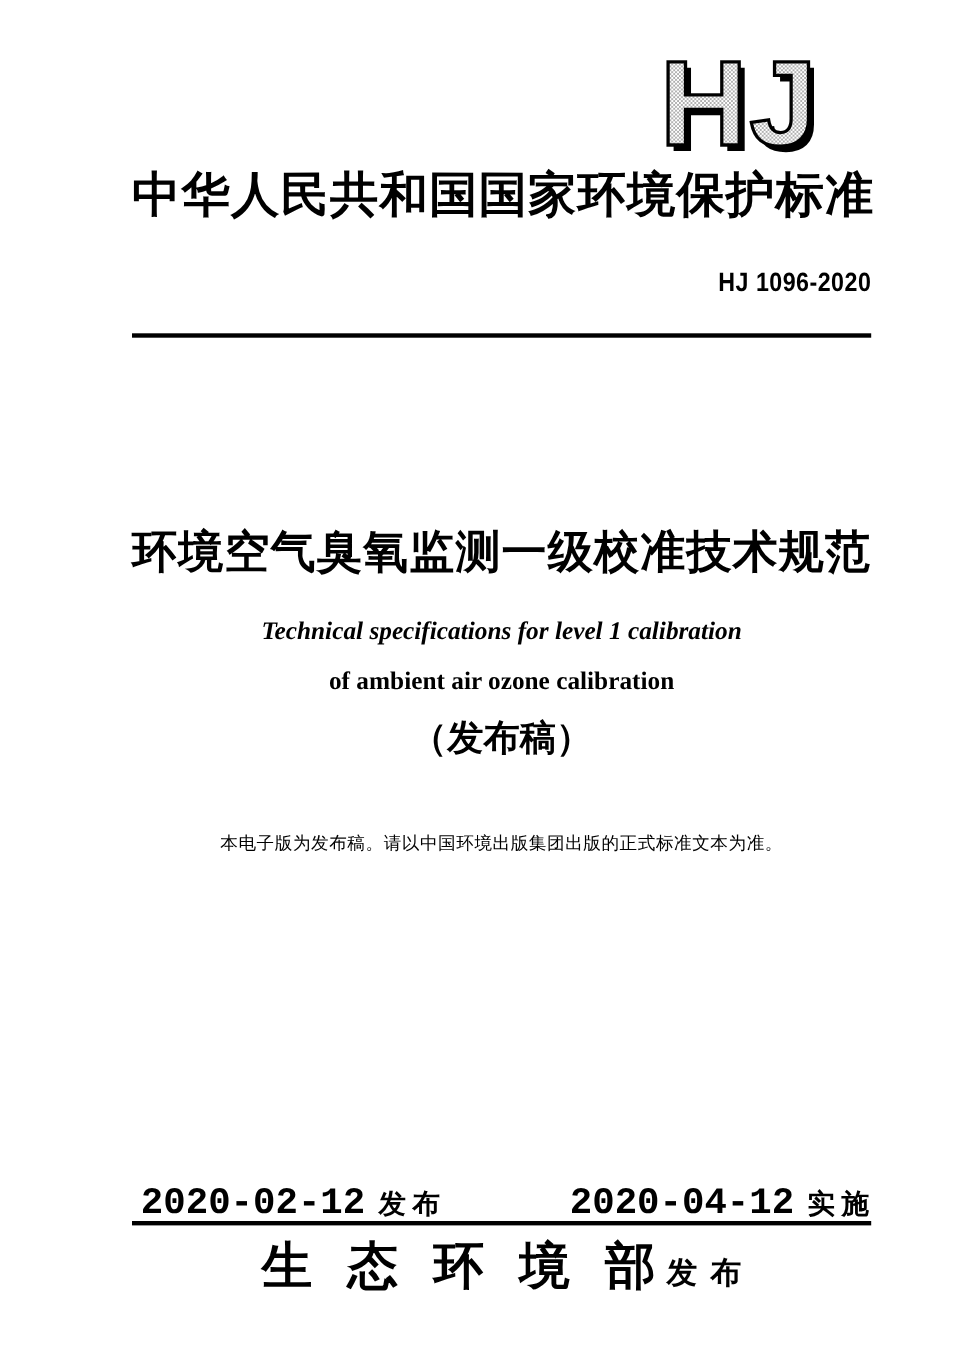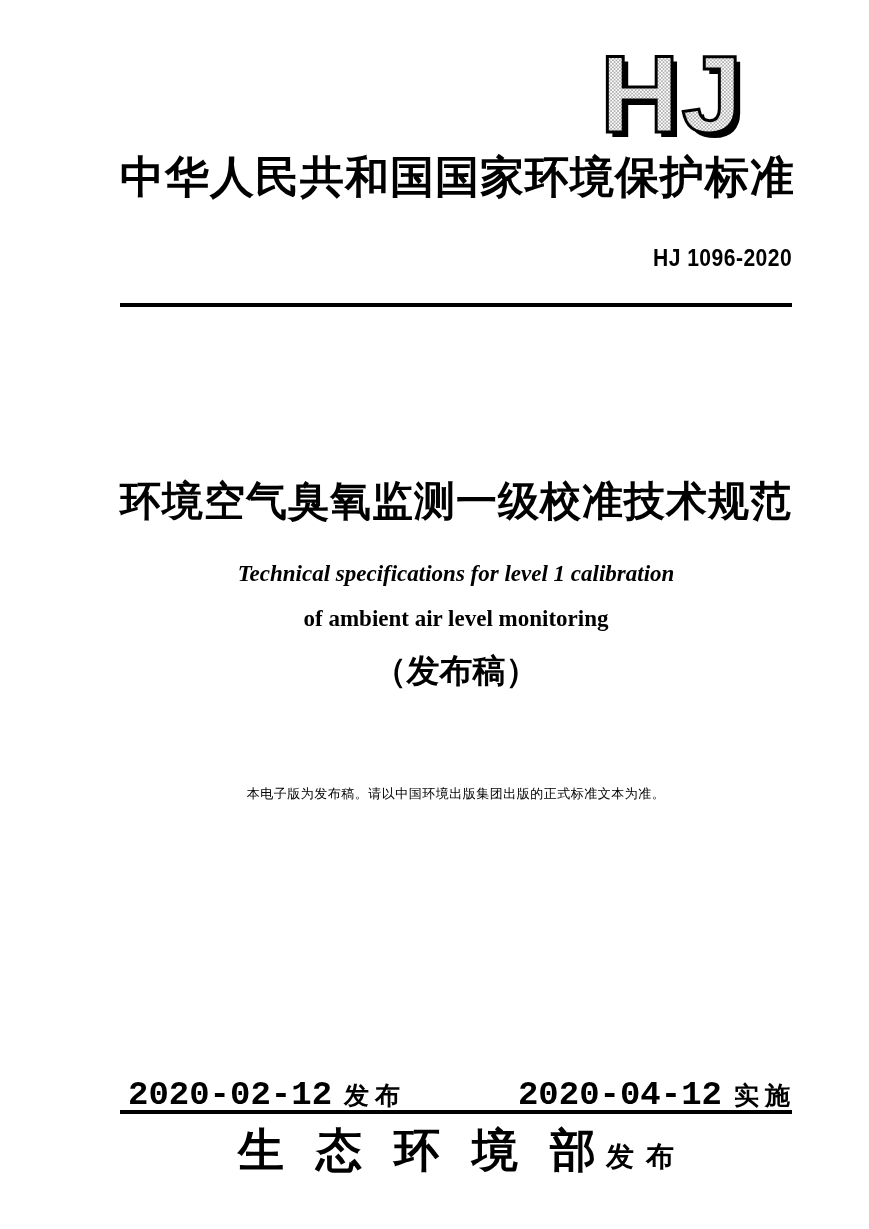--- a/index.html
+++ b/index.html
@@ -97,24 +97,23 @@
     font-weight: bold;
     font-size: 33px;
     white-space: nowrap;
   }
 
   .disclaimer {
     position: absolute;
     top: 757px; left: 0; width: 100%;
     text-align: center;
     font-family: "Liberation Serif", serif;
-    font-size: 13px;
+    font-size: 16px;
     letter-spacing: 0.5px;
     white-space: nowrap;
-    margin-top: 28px;
   }
 
   .dates-row {
     position: absolute;
     top: 1077px; left: 0; width: 100%;
     display: flex;
     justify-content: space-between;
     align-items: baseline;
     line-height: 1.1;
   }
@@ -185,21 +184,21 @@
     <div class="header-title">中华人民共和国国家环境保护标准</div>
 
     <div class="std-number">HJ 1096-2020</div>
 
     <div class="rule-top"></div>
 
     <div class="title-cn">环境空气臭氧监测一级校准技术规范</div>
 
     <div class="title-en line1">Technical specifications for level 1 calibration</div>
 
-    <div class="title-en line2">of ambient air level monitoring</div>
+    <div class="title-en line2">of ambient air ozone calibration</div>
 
     <div class="draft-label">（发布稿）</div>
 
     <div class="disclaimer">本电子版为发布稿。请以中国环境出版集团出版的正式标准文本为准。</div>
 
     <div class="dates-row">
       <div class="date-group">
         <span class="date-num">2020-02-12</span>
         <span class="date-label">发布</span>
       </div>

